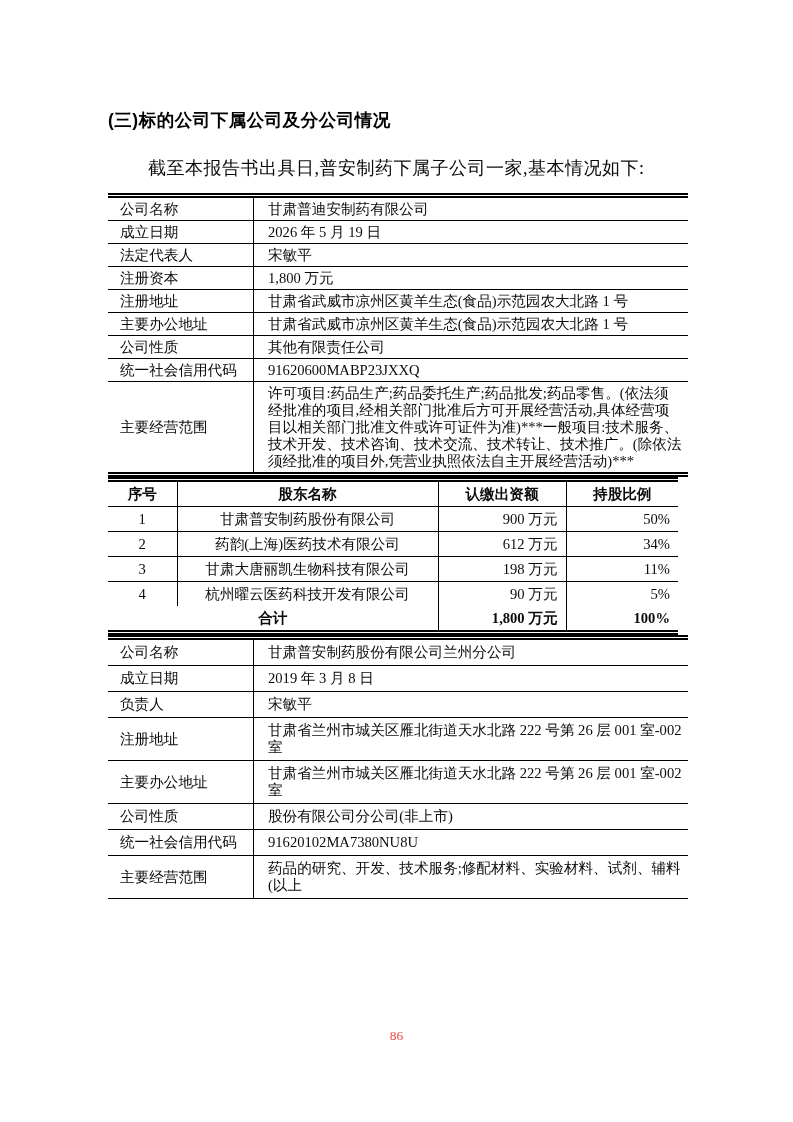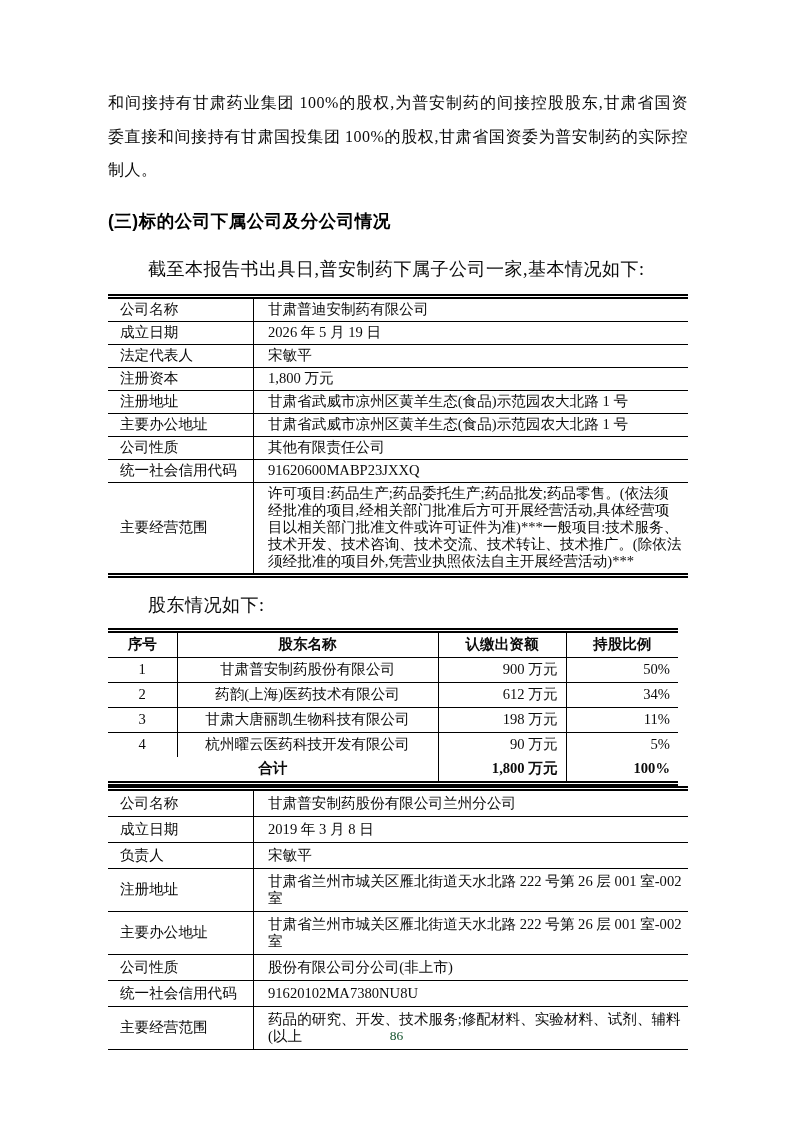--- a/index.html
+++ b/index.html
@@ -50,30 +50,29 @@
   .sh-table tbody td:nth-child(1){text-align:center;}
   .sh-table tbody td:nth-child(2){text-align:center;}
   .sh-table tbody td:nth-child(3){text-align:right;padding-right:8px;padding-left:8px;}
   .sh-table tbody td:nth-child(4){text-align:right;padding-right:8px;}
   .sh-table .total td{font-weight:bold;}
   .sh-table .total td.tlbl{text-align:center;}
   .sh-table .total td.tamt{text-align:right;padding-right:8px;}
   .sh-table .total td.trat{text-align:right;padding-right:8px;}
   .pagenum{
     position:absolute;bottom:78px;left:0;width:100%;text-align:center;
-    font-size:13.5px;color:#14532d;
+    font-size:13.5px;color:#ef4444;
   }
 </style>
 </head>
 <body>
 
 <div class="page">
   <div class="content">
 
-    <p class="p-cont">和间接持有甘肃药业集团 100%的股权,为普安制药的间接控股股东,甘肃省国资委直接和间接持有甘肃国投集团 100%的股权,甘肃省国资委为普安制药的实际控制人。</p>
 
     <h2 class="heading">(三)标的公司下属公司及分公司情况</h2>
 
     <p class="p-ind">截至本报告书出具日,普安制药下属子公司一家,基本情况如下:</p>
 
     <div class="tblwrap">
       <table class="info-table">
         <tbody>
             <tr>
               <td class="lbl">公司名称</td>
@@ -108,21 +107,20 @@
               <td class="val">91620600MABP23JXXQ</td>
             </tr>
             <tr>
               <td class="lbl">主要经营范围</td>
               <td class="val">许可项目:药品生产;药品委托生产;药品批发;药品零售。(依法须经批准的项目,经相关部门批准后方可开展经营活动,具体经营项目以相关部门批准文件或许可证件为准)***一般项目:技术服务、技术开发、技术咨询、技术交流、技术转让、技术推广。(除依法须经批准的项目外,凭营业执照依法自主开展经营活动)***</td>
             </tr>
           </tbody>
       </table>
     </div>
 
-    <p class="p-ind p-mid">股东情况如下:</p>
 
     <div class="shwrap">
       <table class="sh-table">
         <colgroup>
             <col class="c1">
             <col class="c2">
             <col class="c3">
             <col class="c4">
           </colgroup>
         <thead>

